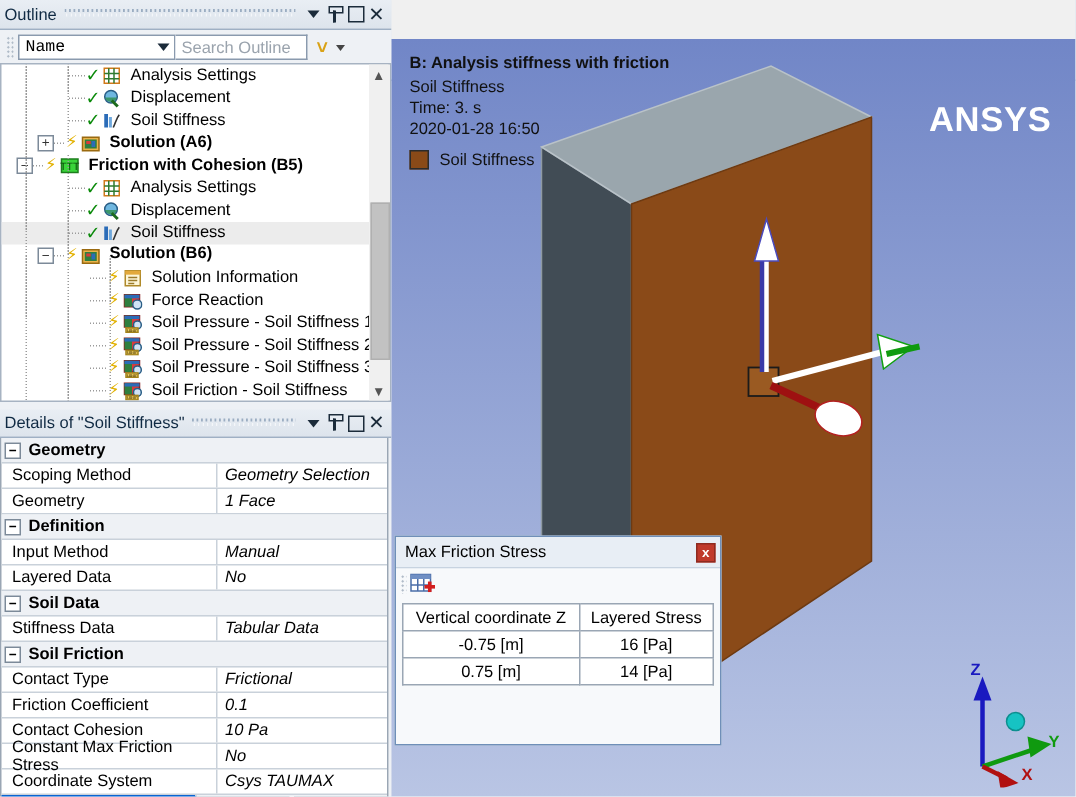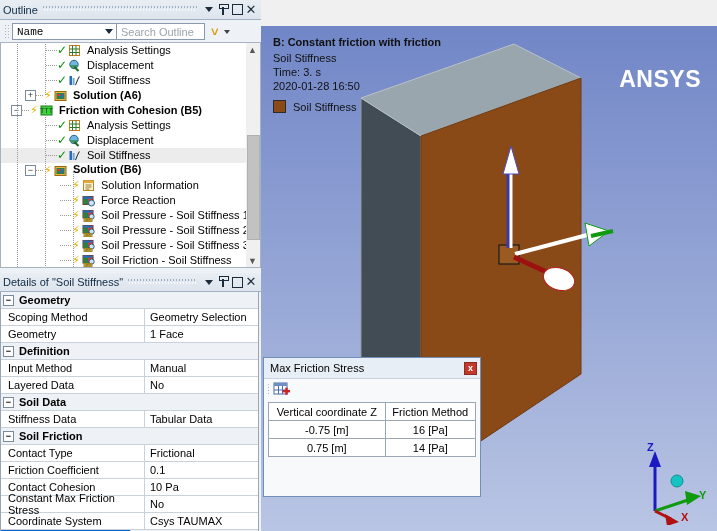--- a/index.html
+++ b/index.html
@@ -82,21 +82,21 @@
 
   
   #details{position:absolute;left:0;top:273px;width:261px;height:258px;background:#eef1f5;}
   #dtitle{height:18px;}
   #dgrid{width:259px;border:1px solid #9aa6b4;border-top:none;box-sizing:border-box;background:#fff;}
   .drow{display:flex;height:17px;border-bottom:1px solid #c9d1da;box-sizing:border-box;font-size:11px;}
   .dgroup{background:#eef1f5;font-weight:bold;align-items:center;padding-left:2px;}
   .dgroup .gexp{width:9px;height:9px;border:1px solid #7c8a99;background:#fff;display:inline-flex;
      align-items:center;justify-content:center;font-size:9px;line-height:7px;margin-right:5px;}
   .dk{width:144px;padding-left:7px;display:flex;align-items:center;border-right:1px solid #c9d1da;box-sizing:border-box;}
-  .dv{flex:1;padding-left:5px;display:flex;align-items:center;}
+  .dv{flex:1;padding-left:5px;display:flex;align-items:center;font-style:italic;}
   .drow.active .dk{background:#0a64d2;color:#fff;}
   .btnrow{flex:1;display:flex;align-items:center;justify-content:center;gap:3px;background:#eef1f5;}
   .btn{
     width:62px;height:15px;border:1px solid #9aa6b4;background:linear-gradient(#fbfcfd,#e6eaf0);
     display:flex;align-items:center;justify-content:center;font-size:11px;box-sizing:border-box;
   }
 
   
   #right{position:absolute;left:261px;top:0;width:456px;height:531px;background:#f0f0f0;}
   #toolbar{height:25px;background:linear-gradient(#f4f6f8,#e4e9ef);border-bottom:1px solid #9fb0c4;
@@ -599,21 +599,21 @@
         <polygon points="250,120 242,148 258,148" fill="#ffffff" stroke="#4b4bbd" stroke-width="1"></polygon>
 
         <line x1="254" y1="228" x2="330" y2="208" stroke="#ffffff" stroke-width="4"></line>
         <polygon points="348,205 324,197 328,220" fill="#ffffff" stroke="#11a011" stroke-width="1"></polygon>
         <line x1="330" y1="210" x2="352" y2="205" stroke="#0f9a0f" stroke-width="4"></line>
 
         <line x1="253" y1="231" x2="292" y2="249" stroke="#9e1111" stroke-width="5"></line>
         <ellipse cx="298" cy="253" rx="16" ry="11" fill="#ffffff" stroke="#b42020" stroke-width="1" transform="rotate(18 298 253)"></ellipse>
       </svg>
 
-      <div class="vtext" style="left:12px;top:10px;font-weight:bold;">B: Constant friction with friction</div>
+      <div class="vtext" style="left:12px;top:10px;font-weight:bold;">B: Analysis stiffness with friction</div>
       <div class="vtext" style="left:12px;top:26px;">Soil Stiffness</div>
       <div class="vtext" style="left:12px;top:40px;">Time: 3. s</div>
       <div class="vtext" style="left:12px;top:54px;">2020-01-28 16:50</div>
 
       <div class="legend-sw" style="left:12px;top:74px;"></div>
       <div class="vtext" style="left:32px;top:75px;">Soil Stiffness</div>
 
       <div id="ansys">ANSYS</div>
 
       <div id="tdlg">
@@ -632,21 +632,21 @@
               <line x1="1" y1="8" x2="14" y2="8" stroke="#4a6da8"></line>
               <rect x="10" y="8" width="7" height="2.4" fill="#d21f1f"></rect>
               <rect x="12.3" y="5.7" width="2.4" height="7" fill="#d21f1f"></rect>
             </svg>
           </span>
         </div>
         <table id="ttable">
           <thead>
               <tr>
             <th>Vertical coordinate Z</th>
-            <th>Friction Method</th>
+            <th>Layered Stress</th>
           </tr>
             </thead>
           <tbody id="tbody">
               <tr>
                 <td class="num">-0.75 [m]</td>
                 <td class="num">16 [Pa]</td>
               </tr>
               <tr>
                 <td class="num">0.75 [m]</td>
                 <td class="num">14 [Pa]</td>

